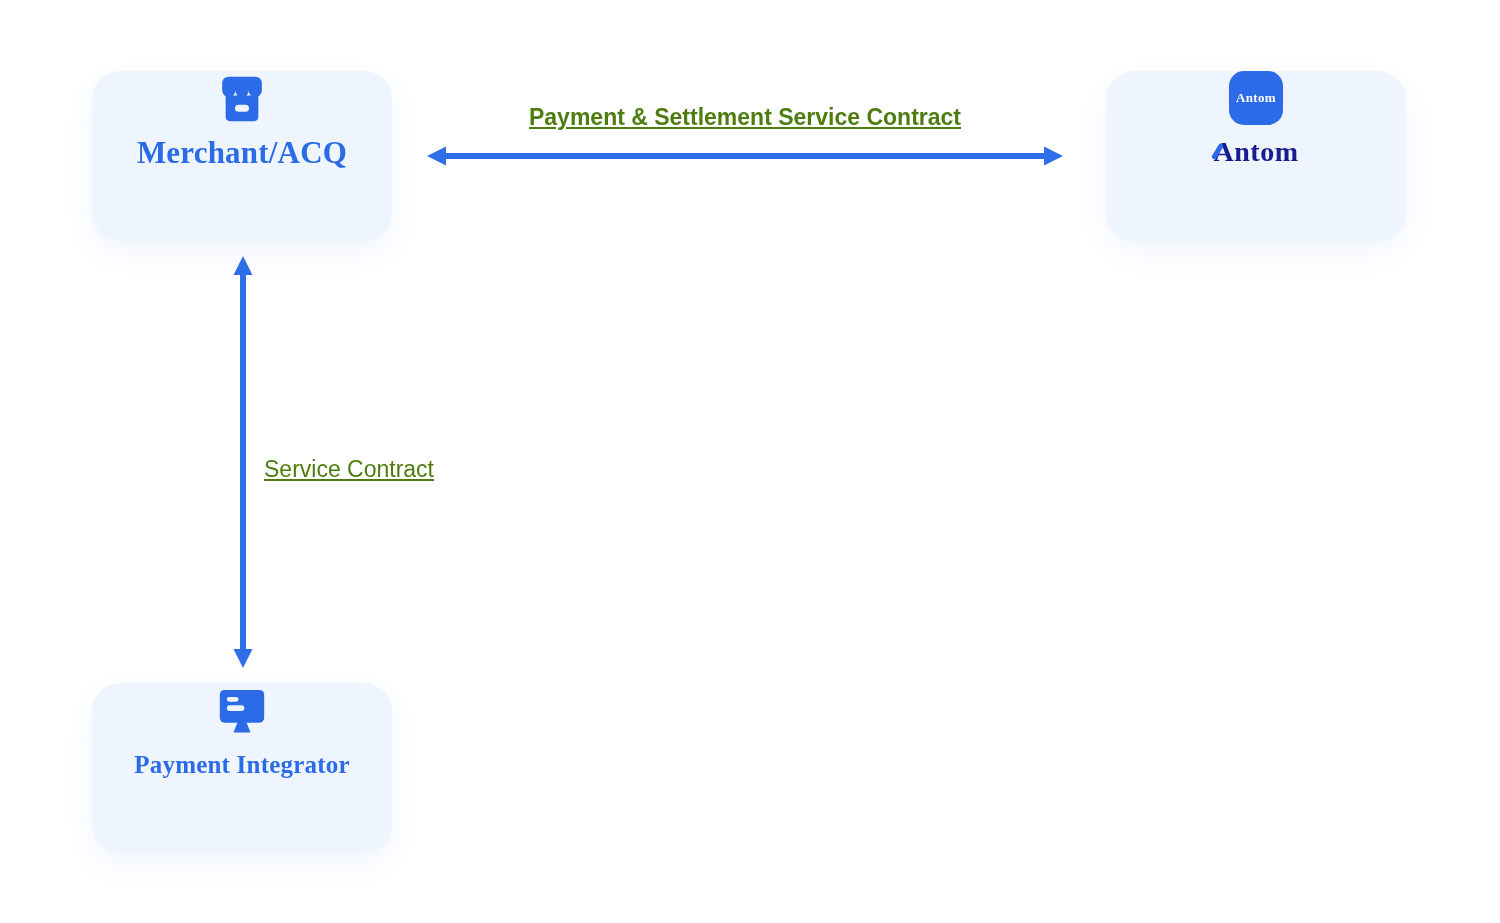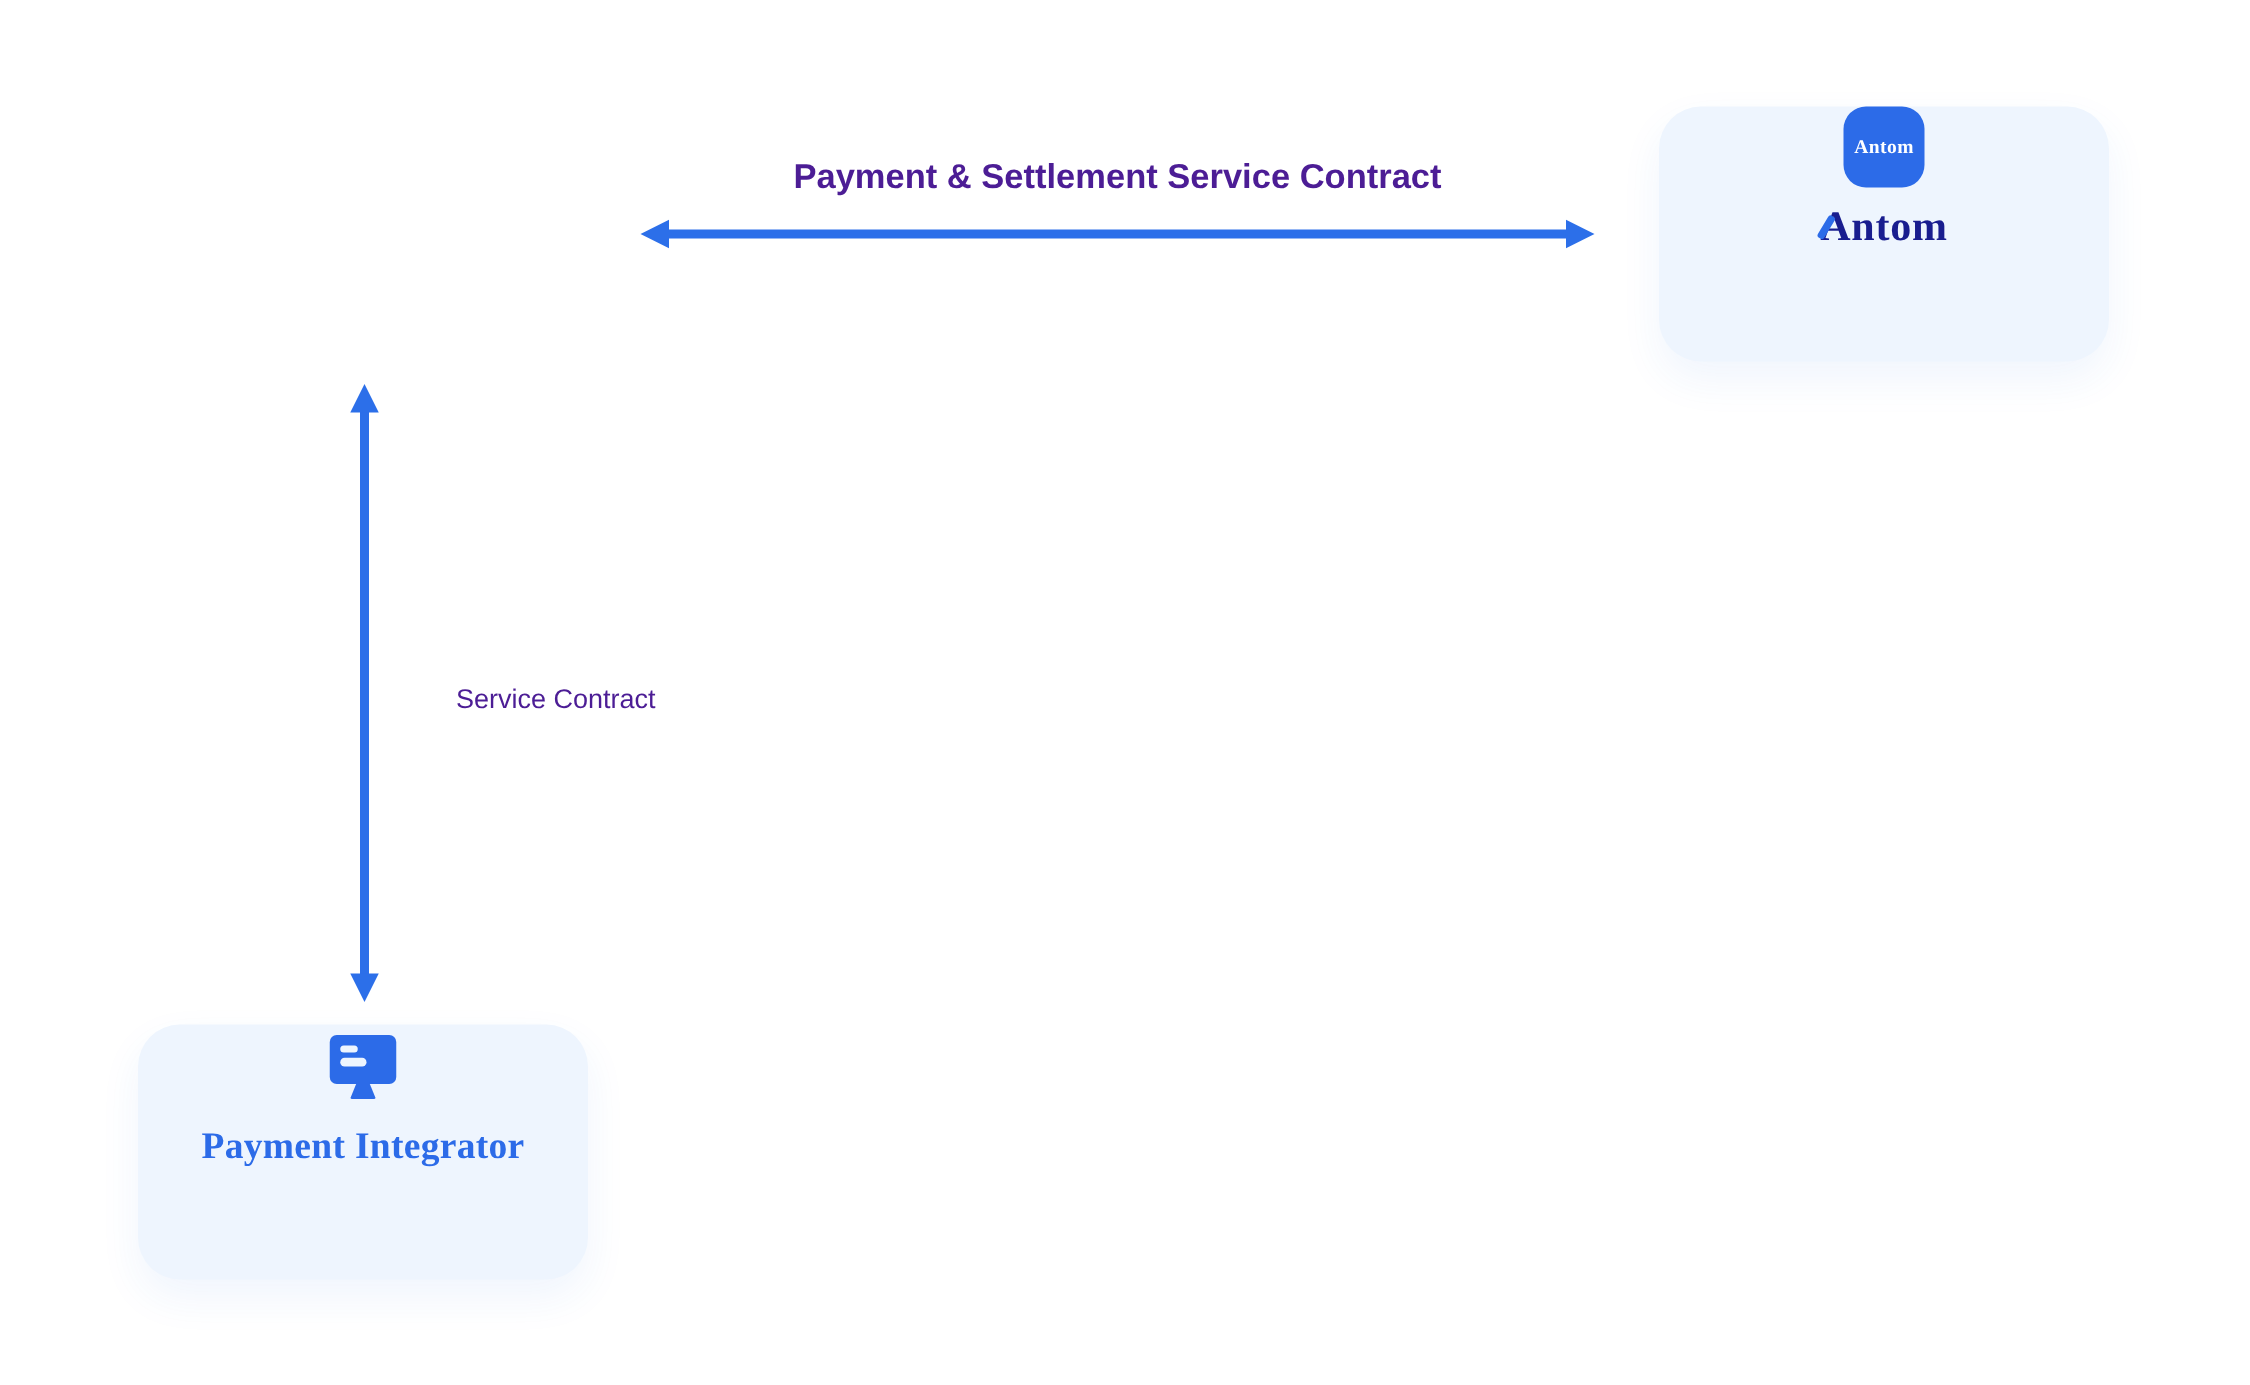--- a/index.html
+++ b/index.html
@@ -49,36 +49,49 @@
     position: absolute; left: 1px; top: 7px;
     width: 5px; height: 17px; background: #2C6BE8;
     transform: rotate(31deg); border-radius: 2px; display: block;
   }
 
   
   .edge { position: absolute; }
   #edge-h { left: 425px; top: 143px; }
   #edge-v { left: 230px; top: 254px; }
   .edge-label {
-    position: absolute; color: #4c1d95; white-space: nowrap;
+    position: absolute; color: #4d7c0f; white-space: nowrap; text-decoration: underline;
   }
   #label-payment {
     left: 425px; top: 104px; width: 640px; text-align: center;
     font-size: 23px; font-weight: 700;
   }
   #label-service {
     left: 264px; top: 456px;
-    font-size: 18px; font-weight: 500; margin-left: 40px;
+    font-size: 23px; font-weight: 500;
   }
 </style>
 </head>
 <body>
 
 <div class="stage">
 
+  <div class="node" id="node-merchant">
+    <div class="node-icon">
+      <svg width="56" height="56" viewBox="0 0 48 48" aria-hidden="true">
+        <path fill="#2C6BE8" d="M7 17 V11 Q7 5 13 5 H35 Q41 5 41 11 V17
+                 A5.67 5.67 0 0 1 29.67 17
+                 A5.67 5.67 0 0 1 18.33 17
+                 A5.67 5.67 0 0 1 7 17 Z"></path>
+        <path fill="#2C6BE8" d="M10 21 H38 V39 Q38 43 34 43 H14 Q10 43 10 39 Z"></path>
+        <rect x="18" y="29" width="12" height="6" rx="3" fill="#EEF5FE"></rect>
+      </svg>
+    </div>
+    <div class="node-label">Merchant/ACQ</div>
+  </div>
 
   <div class="node" id="node-antom">
     <div class="antom-tile">
       <span>Antom</span>
     </div>
     <div class="antom-wordmark">
       <span>Antom</span>
       <i class="a-slash"></i>
     </div>
   </div>

